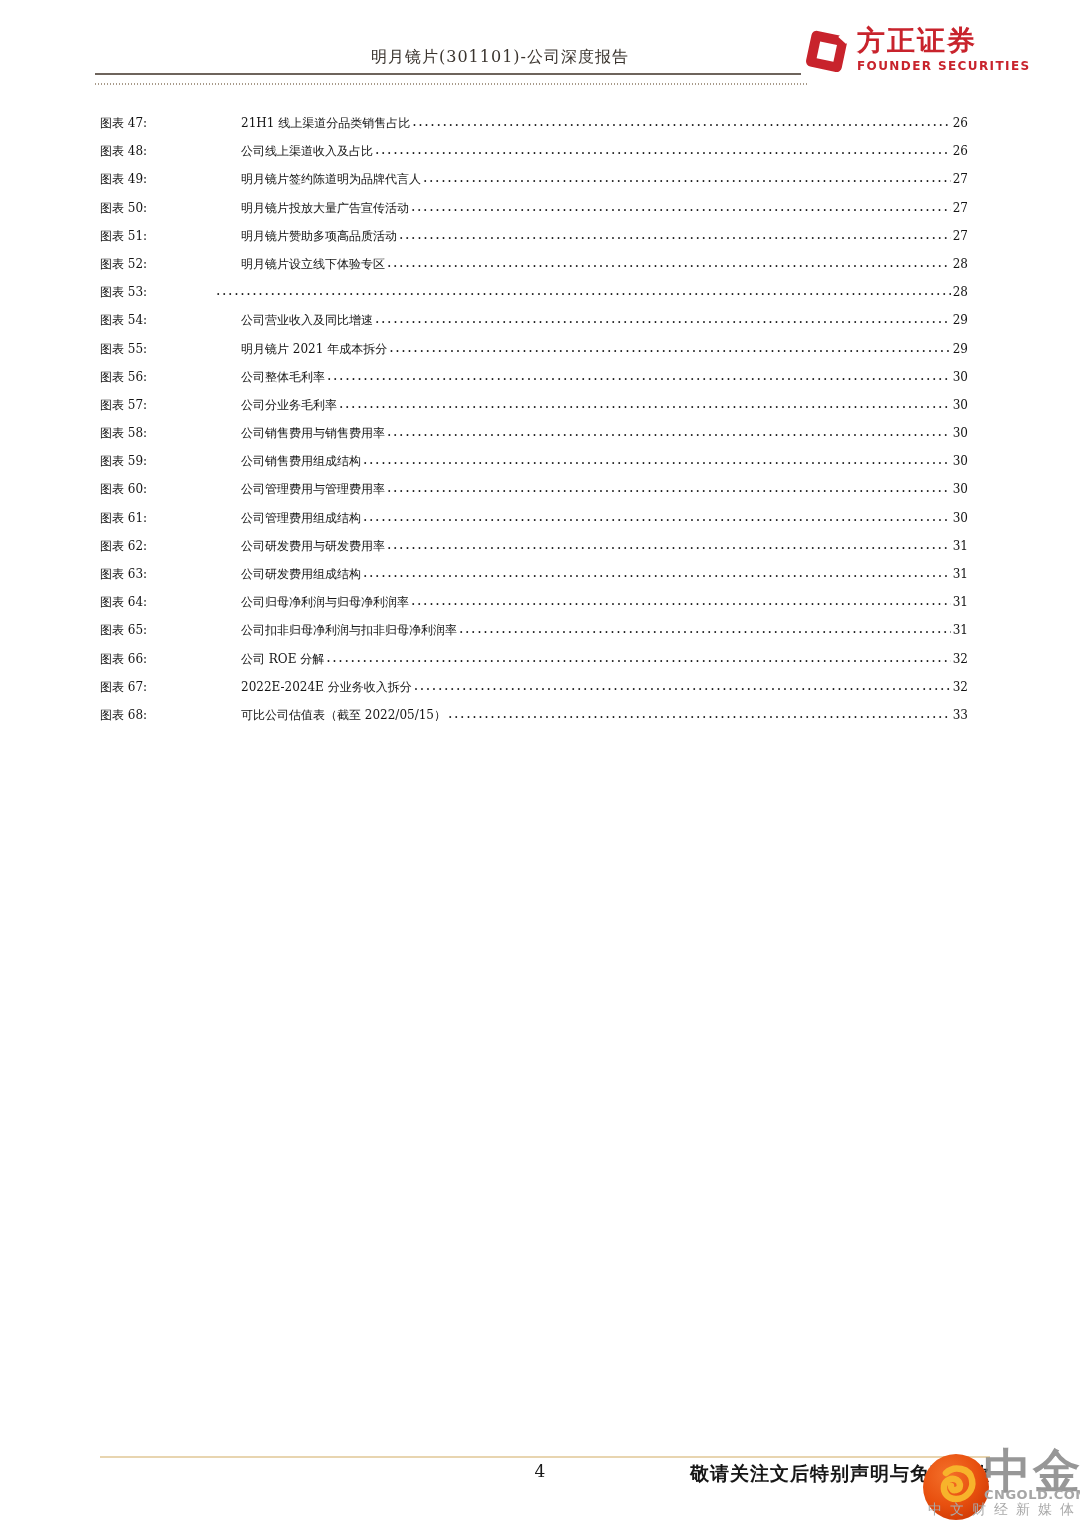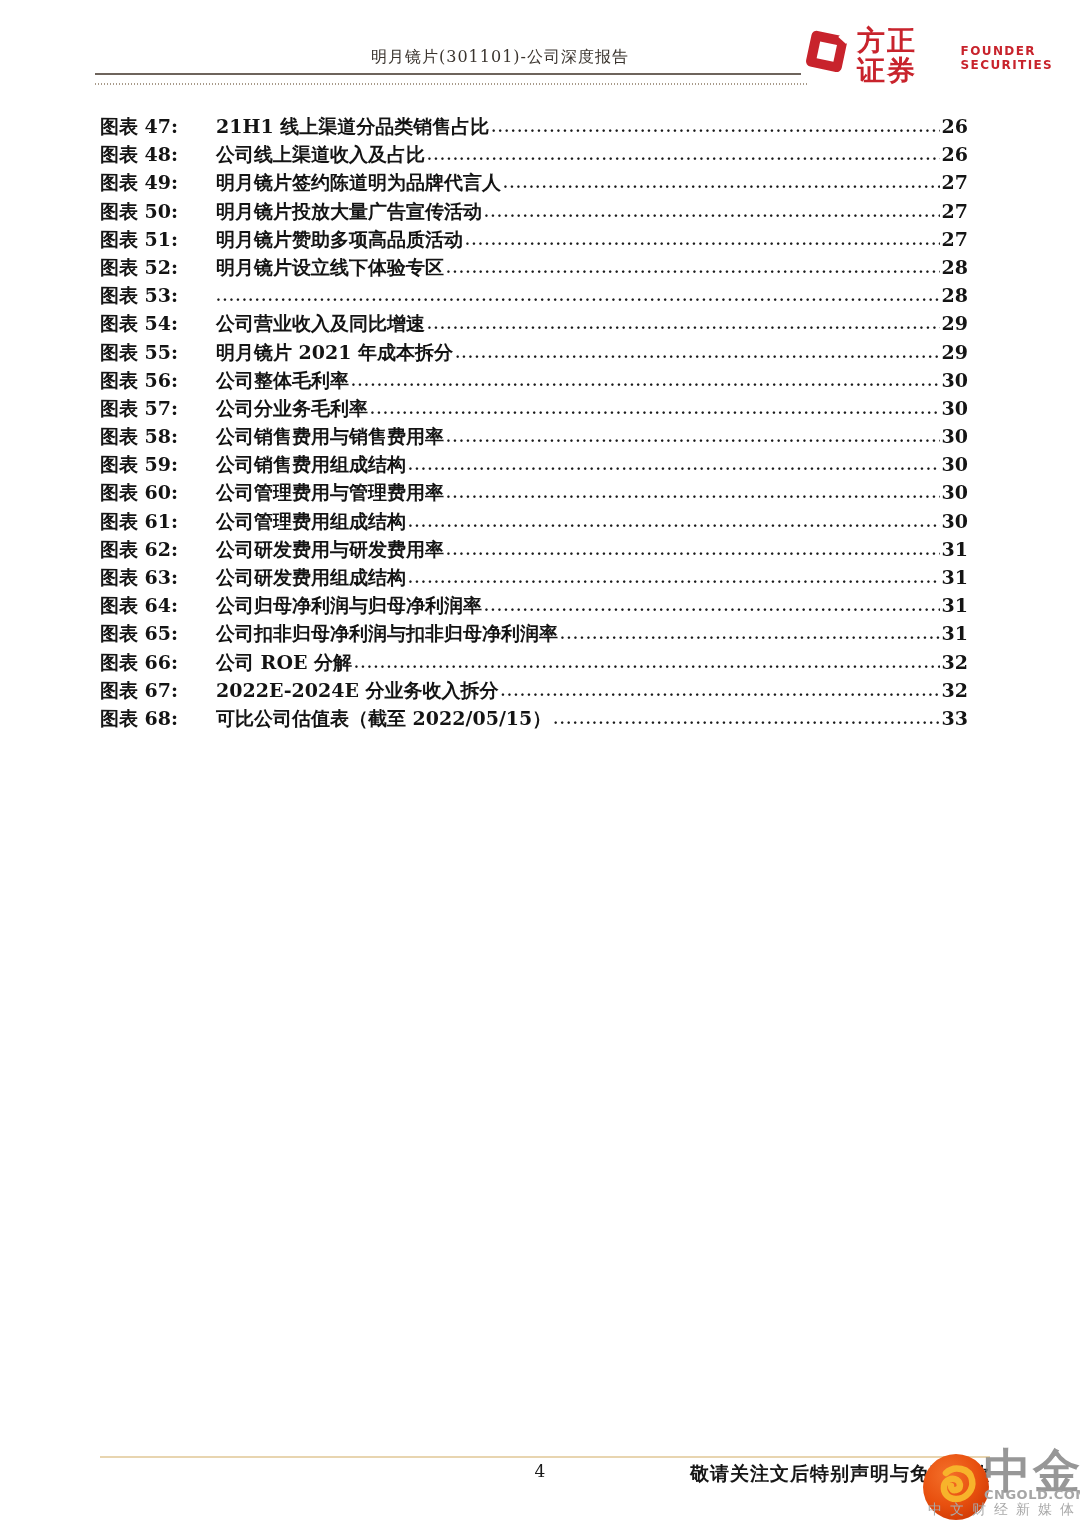--- a/index.html
+++ b/index.html
@@ -11,21 +11,21 @@
     font-family:"DejaVu Serif","Liberation Serif",serif;
     color:#141414;
   }
   
   .doc-title{
     position:absolute;left:95px;top:47px;width:810px;
     text-align:center;font-size:16px;letter-spacing:1px;color:#3a342e;
   }
   .brand{position:absolute;left:801px;top:26px;display:flex;align-items:flex-start;}
   .brand-icon{width:52px;height:52px;flex:0 0 auto;}
-  .brand-text{margin-left:4px;display:flex;flex-direction:row;align-items:center;gap:21px;}
+  .brand-text{margin-left:4px;display:flex;flex-direction:column;align-items:flex-start;}
   .brand-cn{
     font-family:"DejaVu Sans","Liberation Sans",sans-serif;
     font-weight:bold;font-size:28px;line-height:30px;letter-spacing:2px;color:#c8232c;
   }
   .brand-en{
     font-family:"DejaVu Sans","Liberation Sans",sans-serif;
     font-weight:bold;font-size:12px;letter-spacing:1.4px;color:#c8232c;margin-top:3px;
   }
   .header-rule{
     position:absolute;left:95px;top:73px;width:706px;height:2px;background:#6e645c;
@@ -33,24 +33,24 @@
   .header-dotted{
     position:absolute;left:95px;top:83px;width:712px;height:2px;
     background:repeating-linear-gradient(90deg,#a89a8a 0 1px,transparent 1px 3px);
   }
   
   .toc{
     position:absolute;left:100px;top:114px;width:868px;
   }
   .toc-row{
     display:flex;align-items:baseline;height:28.2px;
-    font-size:19px;white-space:nowrap;color:#141414;font-weight:bold;
+    font-size:12px;white-space:nowrap;color:#141414;
   }
   .toc-label{flex:0 0 116px;}
-  .toc-title{flex:0 0 auto;padding-right:2px;}
+  .toc-title{flex:0 0 auto;padding-right:2px;margin-left:25px;}
   .toc-leader{
     flex:1 1 auto;overflow:hidden;white-space:nowrap;
     font-size:14px;letter-spacing:1.6px;color:#1a1a1a;
     transform:translateY(-1px);
   }
   .toc-leader::after{
     content:"......................................................................................................................................................................................................................................................................................................";
   }
   .toc-page{flex:0 0 auto;padding-left:2px;text-align:right;}
   

